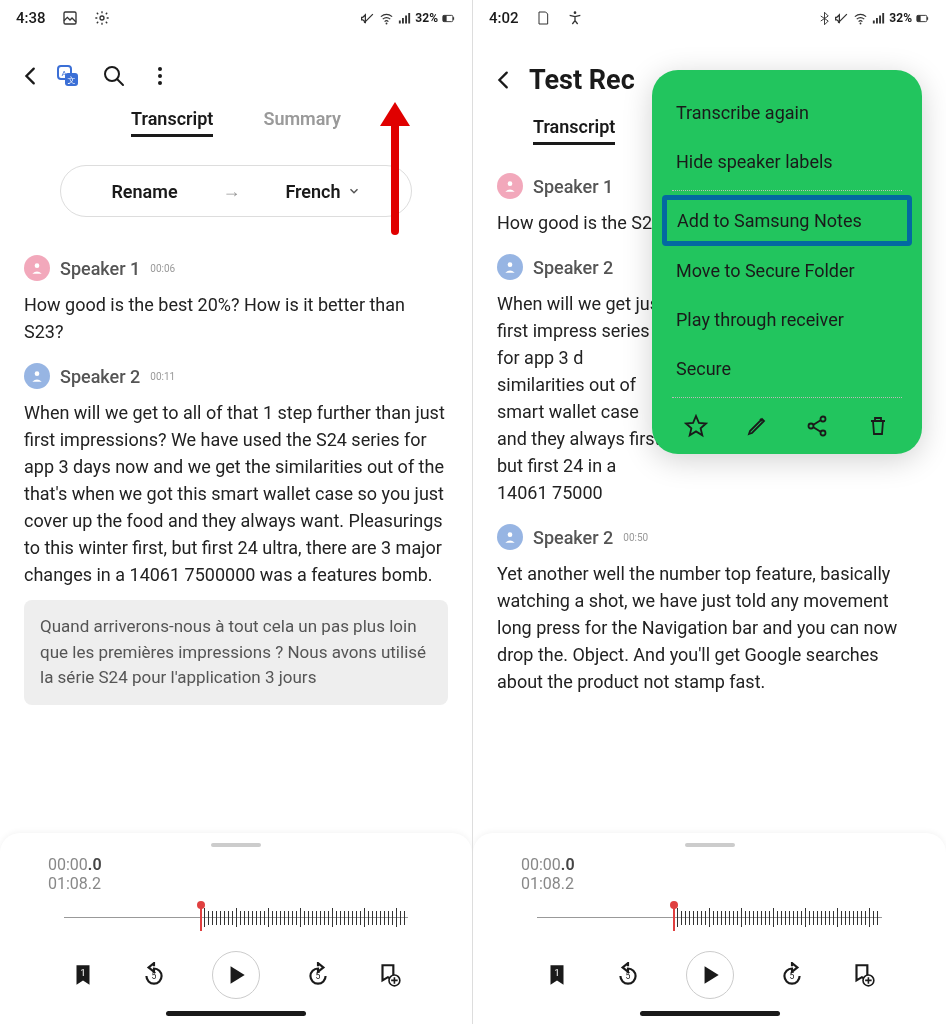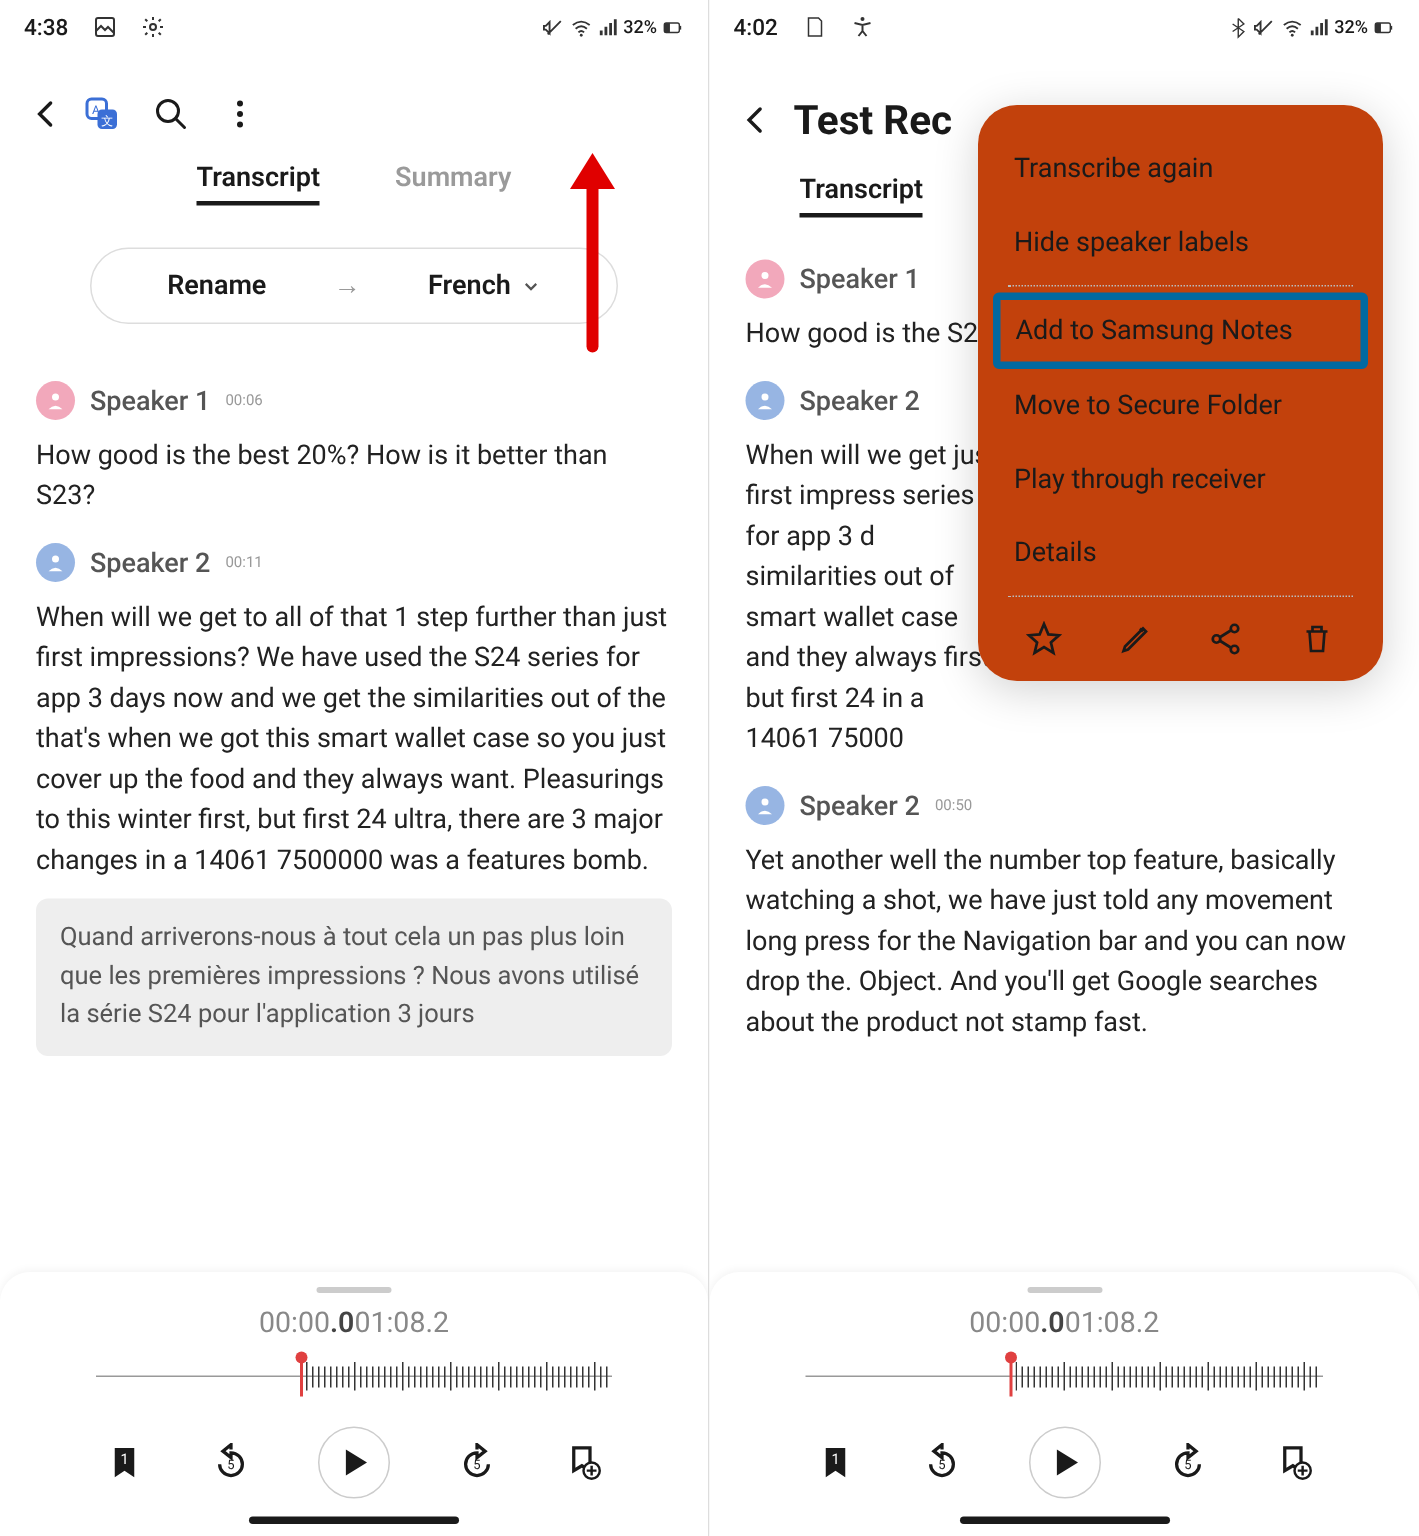--- a/index.html
+++ b/index.html
@@ -2,21 +2,21 @@
 <html><head>
 <meta charset="utf-8">
 <style>
 * { box-sizing: border-box; margin: 0; padding: 0; }
 body { font-family: -apple-system, Roboto, "Segoe UI", sans-serif; background: #fff; color: #1a1a1a; width: 946px; height: 1024px; display: flex; }
 .screen { width: 473px; height: 1024px; position: relative; overflow: hidden; background: #fff; }
 .screen.left { border-right: 1px solid #ddd; }
 
 .status-bar { height: 36px; display: flex; justify-content: space-between; align-items: center; padding: 0 16px; font-size: 15px; font-weight: 500; }
 .status-left { display: flex; gap: 16px; align-items: center; }
-.status-right { display: flex; gap: 3px; align-items: center; font-size: 12px; }
+.status-right { display: flex; gap: 3px; align-items: center; font-size: 12px; font-weight: bold; }
 .status-right svg { width: 15px; height: 15px; }
 
 .header { display: flex; align-items: center; padding: 28px 20px 14px; gap: 14px; }
 .back-btn { flex: 0 0 auto; }
 .title { font-size: 27px; font-weight: 700; flex: 1; }
 .header-icons { display: flex; gap: 22px; align-items: center; }
 .header-icons svg { width: 24px; height: 24px; }
 
 .tabs { display: flex; gap: 50px; padding: 6px 60px 10px; justify-content: center; }
 .tab { font-size: 18px; font-weight: 600; color: #9a9a9a; padding-bottom: 5px; }
@@ -31,39 +31,39 @@
 .avatar { width: 26px; height: 26px; border-radius: 50%; display: flex; align-items: center; justify-content: center; }
 .avatar.pink { background: #f2a8bb; }
 .avatar.blue { background: #97b5e3; }
 .speaker-name { font-size: 18px; font-weight: 500; color: #555; }
 .timestamp { font-size: 10px; color: #999; }
 .transcript-text { font-size: 18px; line-height: 1.5; color: #222; margin-bottom: 12px; }
 .translation { background: #eee; border-radius: 8px; padding: 14px 16px; font-size: 17px; line-height: 1.5; color: #555; margin-bottom: 8px; }
 
 .player { position: absolute; bottom: 0; left: 0; right: 0; background: #fff; padding: 10px 24px 6px; border-top-left-radius: 20px; border-top-right-radius: 20px; box-shadow: 0 -1px 6px rgba(0,0,0,0.05); }
 .grab { width: 50px; height: 4px; background: #ccc; border-radius: 999px; margin: 0 auto 8px; }
-.time-row { display: flex; justify-content: center; font-size: 19px; color: #888; padding: 0 24px 10px; }
+.time-row { display: flex; justify-content: space-between; font-size: 16px; color: #888; padding: 0 24px 10px; flex-direction: column; }
 .time-row .cur { font-weight: 600; color: #444; }
 .waveform { height: 28px; position: relative; margin-bottom: 14px; }
 .wave-line { height: 1px; background: #999; position: absolute; top: 50%; left: 40px; right: 40px; }
 .tick-block { position: absolute; left: 180px; right: 40px; top: 4px; bottom: 4px; overflow: hidden; }
 .tick { display: inline-block; width: 1px; height: 14px; background: #333; margin-right: 3px; vertical-align: middle; }
 .tick.tall { height: 20px; }
 .playhead { position: absolute; left: 176px; top: 0; bottom: 0; width: 2px; background: #e04040; }
 .playhead::before { content: ""; position: absolute; left: -3px; top: -2px; width: 8px; height: 8px; background: #e04040; border-radius: 50%; }
 .controls { display: flex; justify-content: space-around; align-items: center; padding: 6px 24px 8px; }
 .controls svg { width: 26px; height: 26px; }
 .play-btn { width: 48px; height: 48px; border: 1.5px solid #ccc; border-radius: 50%; display: flex; align-items: center; justify-content: center; }
 .home-ind { width: 140px; height: 5px; background: #1a1a1a; border-radius: 999px; margin: 4px auto 2px; }
 
 
 .red-arrow { position: absolute; left: 370px; top: 96px; pointer-events: none; }
 
 
-.popup { position: absolute; right: 24px; top: 70px; width: 270px; background: #c2410c; border-radius: 26px; box-shadow: 0 6px 30px rgba(0,0,0,0.18); padding: 18px 14px 16px; z-index: 20; }
+.popup { position: absolute; right: 24px; top: 70px; width: 270px; background: #22c55e; border-radius: 26px; box-shadow: 0 6px 30px rgba(0,0,0,0.18); padding: 18px 14px 16px; z-index: 20; }
 .popup-item { font-size: 18px; padding: 14px 10px; color: #1a1a1a; }
 .popup-sep { border-top: 1px dotted #bbb; margin: 4px 6px; }
 .popup-highlight { border: 5px solid #0369a1; border-radius: 4px; margin: 0 -4px; }
 .popup-icons { display: flex; justify-content: space-around; padding-top: 12px; }
 .popup-icons svg { width: 24px; height: 24px; }
 </style>
 </head>
 <body>
 
 <div class="screen left">
@@ -293,21 +293,21 @@
 
   <div class="popup">
     <div class="popup-item">Transcribe again</div>
     <div class="popup-item">Hide speaker labels</div>
     <div class="popup-sep"></div>
     <div class="popup-highlight">
       <div class="popup-item" style="padding:10px 10px;">Add to Samsung Notes</div>
     </div>
     <div class="popup-item">Move to Secure Folder</div>
     <div class="popup-item">Play through receiver</div>
-    <div class="popup-item">Details</div>
+    <div class="popup-item">Secure</div>
     <div class="popup-sep"></div>
     <div class="popup-icons">
       <svg viewBox="0 0 24 24">
           <path d="M12 2 l2.9 6.9 7.1 .6 -5.4 4.8 1.7 7 -6.3 -3.9 -6.3 3.9 1.7 -7 -5.4 -4.8 7.1 -.6 Z" fill="none" stroke="#1a1a1a" stroke-width="1.8"></path>
         </svg>
       <svg viewBox="0 0 24 24">
           <path d="M4 20 l3 -1 12 -12 -2 -2 -12 12 Z M15 5 l2 2" fill="none" stroke="#1a1a1a" stroke-width="1.8"></path>
         </svg>
       <svg viewBox="0 0 24 24">
           <circle cx="6" cy="12" r="2.5" fill="none" stroke="#1a1a1a" stroke-width="1.8"></circle>

